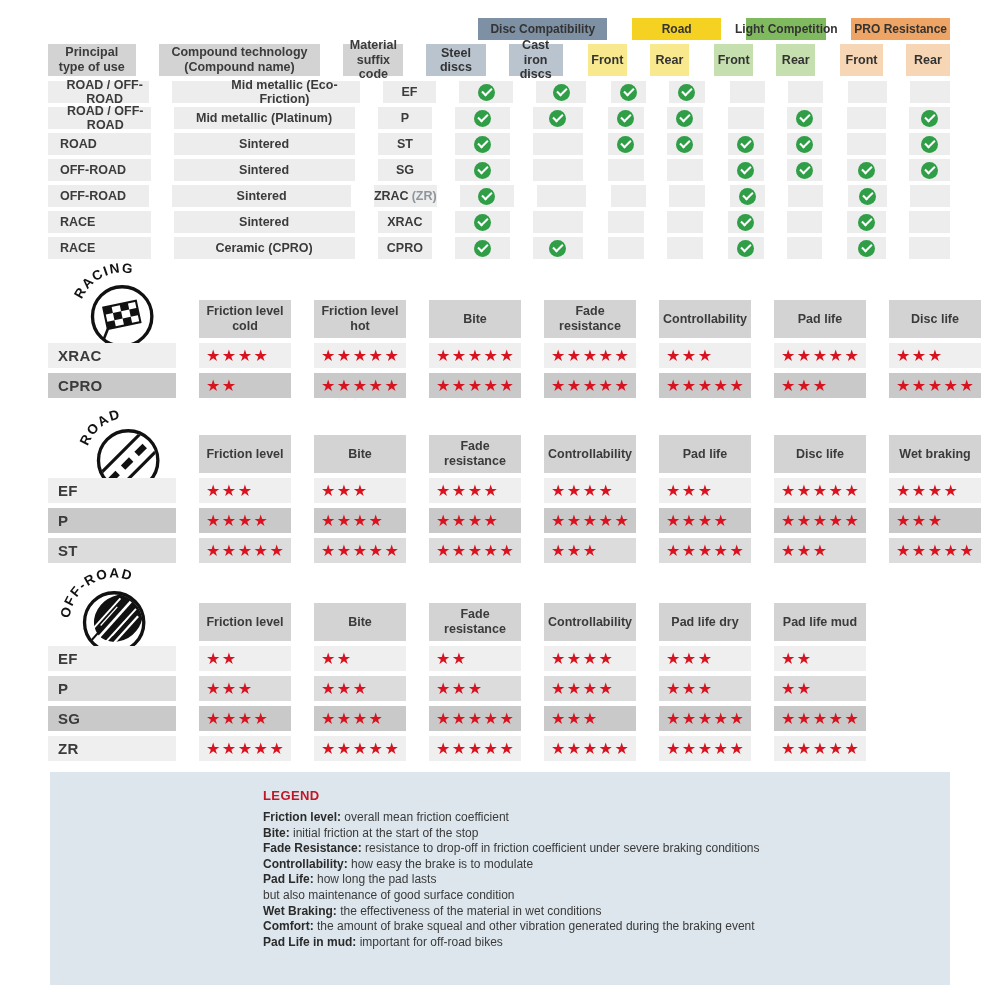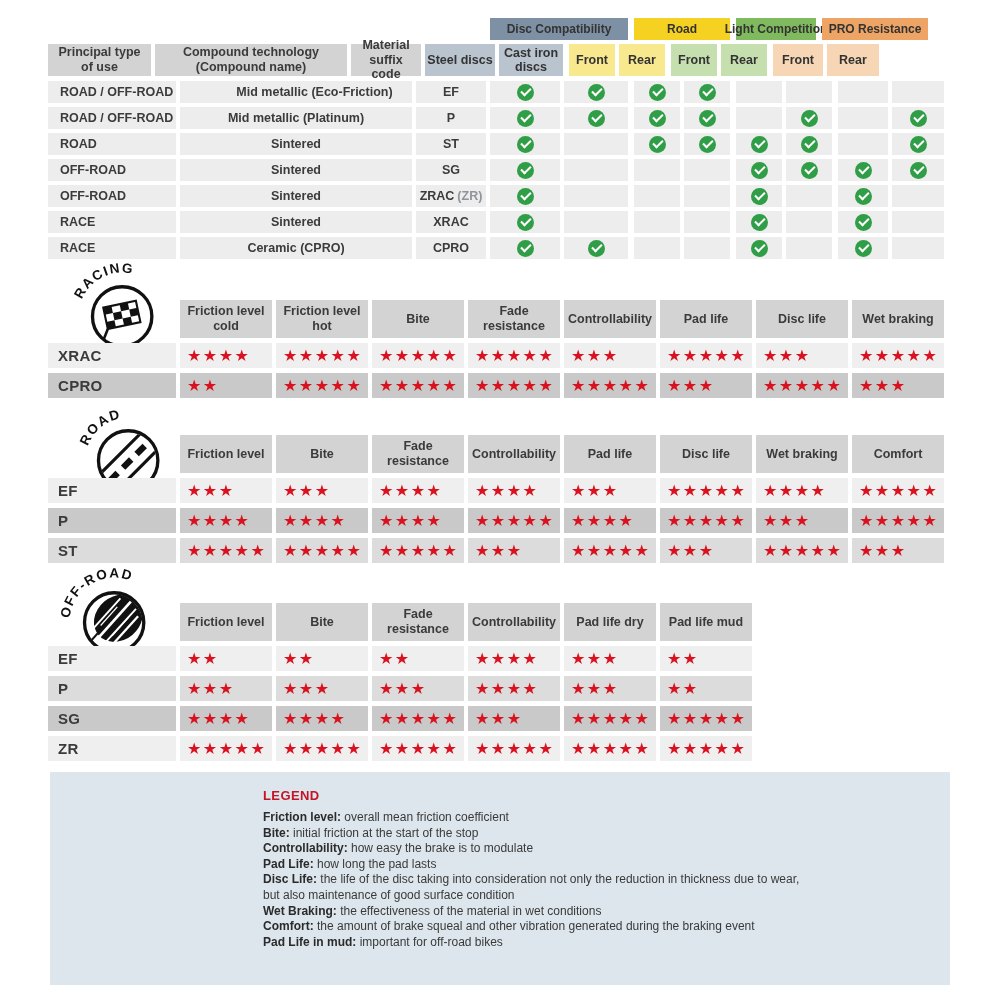--- a/index.html
+++ b/index.html
@@ -1,20 +1,20 @@
 <!DOCTYPE html>
 <html style="--star-red: #d9121f; --check-green: #2f9e47; --hdr-gray: #d3d3d3; --legend-bg: #dce6ec; --legend-red: #c41425;"><head>
 <meta charset="utf-8">
 <style>
   * { box-sizing: border-box; margin: 0; padding: 0; }
   html,body { background:#fff; }
   body { font-family: "Liberation Sans", "DejaVu Sans", sans-serif; color:#3b3b3b; }
   #canvas { position:relative; width:1000px; height:1000px; background:#fff; overflow:hidden; }
 
-  .row  { display:flex; }
+  .row  { display:flex;gap:19px; }
   .cell { display:flex; align-items:center; justify-content:center; text-align:center; }
 
   
   #compat { position:absolute; left:48px; top:18px; width:902px; }
   .grp-row  { height:22px; margin-bottom:4px; }
   .grp      { font-size:12px; font-weight:700; white-space:nowrap; color:#333; }
   .sub-row  { height:32px; margin-bottom:5px; }
   .hdr      { background:var(--hdr-gray); color:#3b3b3b; font-weight:700; font-size:12.5px; line-height:1.18; padding:0 4px; }
   .sub      { font-weight:700; font-size:12.5px; line-height:1.15; color:#333; padding:0 2px; }
   .c-row    { height:22px; margin-bottom:4px; }
@@ -562,23 +562,23 @@
           <span class="stars">★★★★★</span>
         </div>
       </div>
     </div>
 
   <div id="legend">
     <div class="title">LEGEND</div>
     <div id="legend-items">
         <div class="item"><b>Friction level: </b>overall mean friction coefficient</div>
         <div class="item"><b>Bite: </b>initial friction at the start of the stop</div>
+        <div class="item"><b>Fade Resistance: </b>resistance to drop-off in friction coefficient under severe braking conditions</div>
         <div class="item"><b>Controllability: </b>how easy the brake is to modulate</div>
         <div class="item"><b>Pad Life: </b>how long the pad lasts</div>
-        <div class="item"><b>Disc Life: </b>the life of the disc taking into consideration not only the reduction in thickness due to wear,</div>
         <div class="item">but also maintenance of good surface condition</div>
         <div class="item"><b>Wet Braking: </b>the effectiveness of the material in wet conditions</div>
         <div class="item"><b>Comfort: </b>the amount of brake squeal and other vibration generated during the braking event</div>
         <div class="item"><b>Pad Life in mud: </b>important for off-road bikes</div>
       </div>
   </div>
 
 </div>
 
 </body></html>

